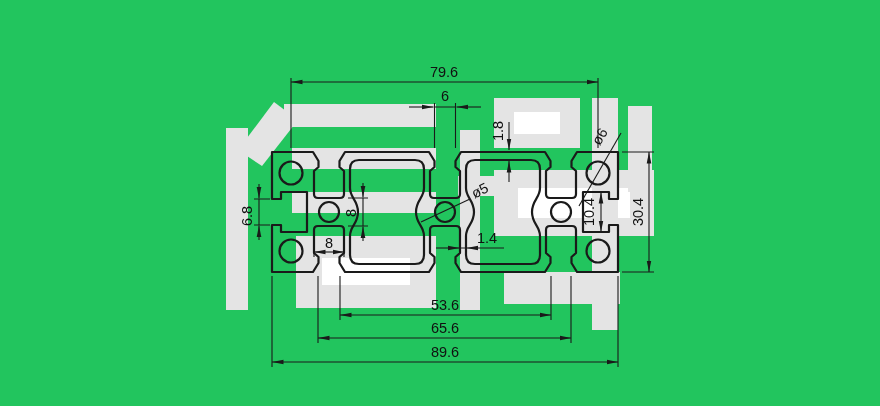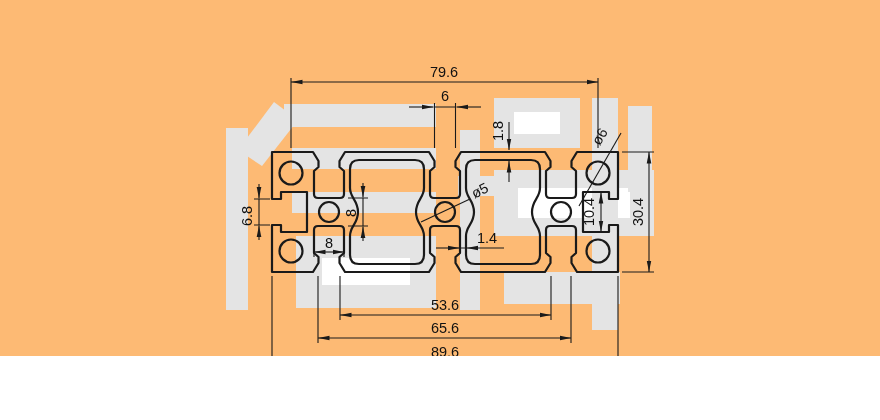--- a/index.html
+++ b/index.html
@@ -1,16 +1,16 @@
 <!DOCTYPE html>
 <html><head>
 <meta charset="utf-8">
 <style>
   html,body{margin:0;padding:0;background:#ffffff;}
-  .stage{position:relative;width:880px;height:356px;background:#fdba74;overflow:hidden;
+  .stage{position:relative;width:880px;height:406px;background:#22c55e;overflow:hidden;
          font-family:"Liberation Sans", sans-serif;}
   svg{display:block;}
   .wm{stroke:none;}
   .profile{fill:none;stroke:#1a1a1a;stroke-width:2.2;stroke-linejoin:round;stroke-linecap:round;}
   .dimline{fill:none;stroke:#1a1a1a;stroke-width:1.1;}
   .dimtxt{font-family:"Liberation Sans", sans-serif;font-size:14.5px;fill:#111;}
 </style>
 </head>
 <body>
 

